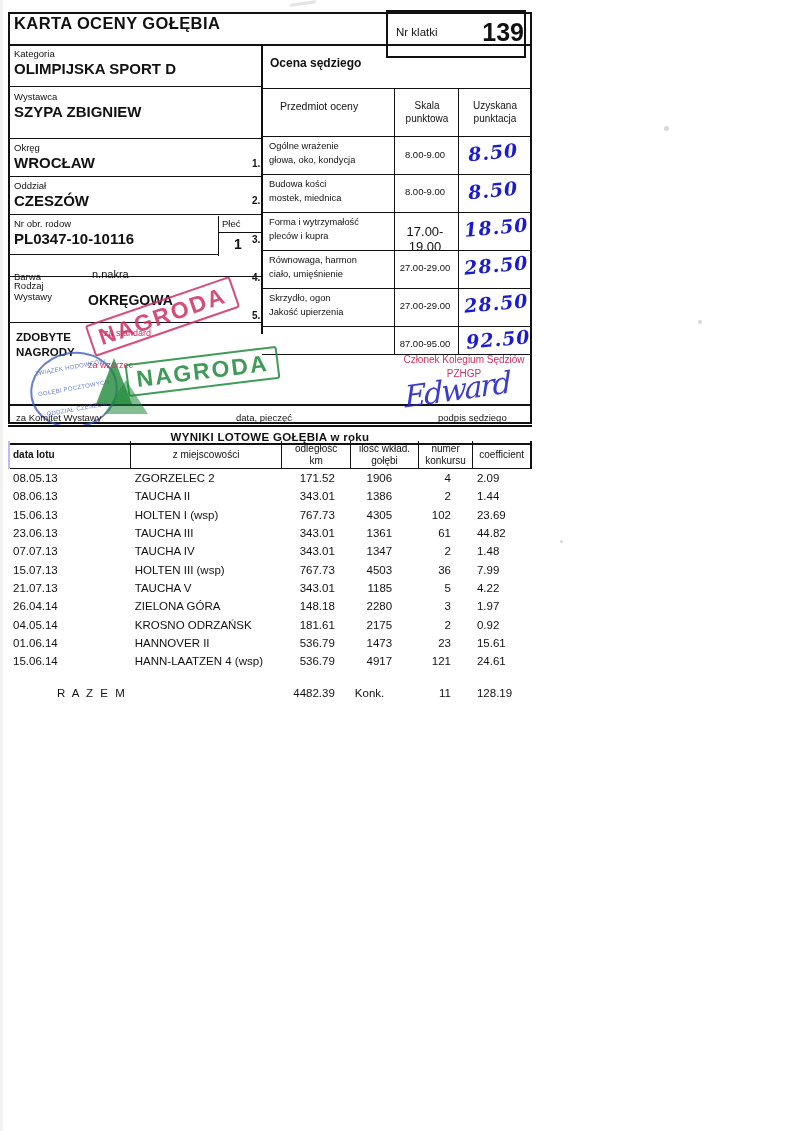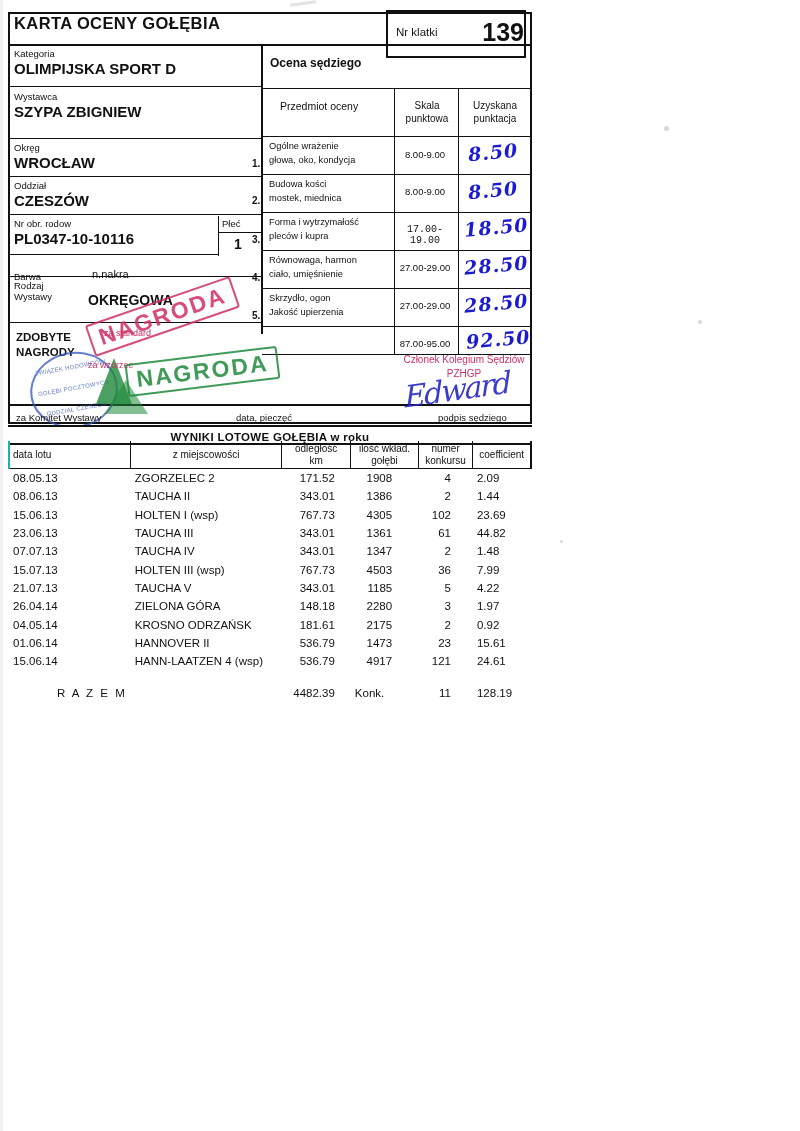--- a/index.html
+++ b/index.html
@@ -330,21 +330,21 @@
 <div class="idx" style="left:252px;top:195px;">2.</div>
 <div class="abs" style="left:269px;top:179px;font-size:9.3px;">Budowa kości</div>
 <div class="abs" style="left:269px;top:193px;font-size:9.3px;">mostek, miednica</div>
 <div class="abs" style="left:396px;top:186px;width:58px;text-align:center;font-size:9.5px;">8.00-9.00</div>
 <div class="hand" style="left:468px;top:179px;">8.50</div>
 <div class="abs" style="left:262px;top:212px;width:268px;height:1px;background:#111;"></div>
 
 <div class="idx" style="left:252px;top:234px;">3.</div>
 <div class="abs" style="left:269px;top:217px;font-size:9.3px;">Forma i wytrzymałość</div>
 <div class="abs" style="left:269px;top:231px;font-size:9.3px;">pleców i kupra</div>
-<div class="abs" style="left:396px;top:224px;width:58px;text-align:center;font-size:10px;font-family:Liberation Mono, monospace;">17.00-19.00</div>
+<div class="abs" style="left:396px;top:224px;width:58px;text-align:center;font-size:13px;">17.00-19.00</div>
 <div class="hand" style="left:464px;top:216px;">18.50</div>
 <div class="abs" style="left:262px;top:250px;width:268px;height:1px;background:#111;"></div>
 
 <div class="idx" style="left:252px;top:272px;">4.</div>
 <div class="abs" style="left:269px;top:255px;font-size:9.3px;">Równowaga, harmon</div>
 <div class="abs" style="left:269px;top:269px;font-size:9.3px;">ciało, umięśnienie</div>
 <div class="abs" style="left:396px;top:262px;width:58px;text-align:center;font-size:9.5px;">27.00-29.00</div>
 <div class="hand" style="left:464px;top:254px;">28.50</div>
 <div class="abs" style="left:262px;top:288px;width:268px;height:1px;background:#111;"></div>
 
@@ -383,34 +383,34 @@
 <div class="sm-under" style="left:236px;top:412px;">data, pieczęć</div>
 <div class="sm-under" style="left:438px;top:412px;">podpis sędziego</div>
 
 <div id="results-title-bar">
   <span>WYNIKI LOTOWE GOŁĘBIA w roku</span>
 </div>
 
 <table id="results">
   <thead>
     <tr>
-      <th class="col-date" style="width:76px;border-left:2px solid #14b8a6;">data lotu</th>
+      <th class="col-date" style="width:76px;border-left:2px solid #c4b5fd;font-weight:bold;">data lotu</th>
       <th class="col-place" style="width:172px;text-align:center;">z miejscowości</th>
       <th style="width:78px;">odległość<br>km</th>
       <th style="width:76px;">ilość wkład.<br>gołębi</th>
       <th style="width:62px;">numer<br>konkursu</th>
       <th style="width:60px;border-right:2px solid #111;">coefficient</th>
     </tr>
   </thead>
   <tbody id="results-body">
       <tr>
         <td class="col-date c-date">08.05.13</td>
         <td class="col-place">ZGORZELEC 2</td>
         <td class="col-dist">171.52</td>
-        <td class="col-count">1908</td>
+        <td class="col-count">1906</td>
         <td class="col-num">4</td>
         <td class="col-coef">2.09</td>
       </tr>
       <tr>
         <td class="col-date c-date">08.06.13</td>
         <td class="col-place">TAUCHA II</td>
         <td class="col-dist">343.01</td>
         <td class="col-count">1386</td>
         <td class="col-num">2</td>
         <td class="col-coef">1.44</td>

